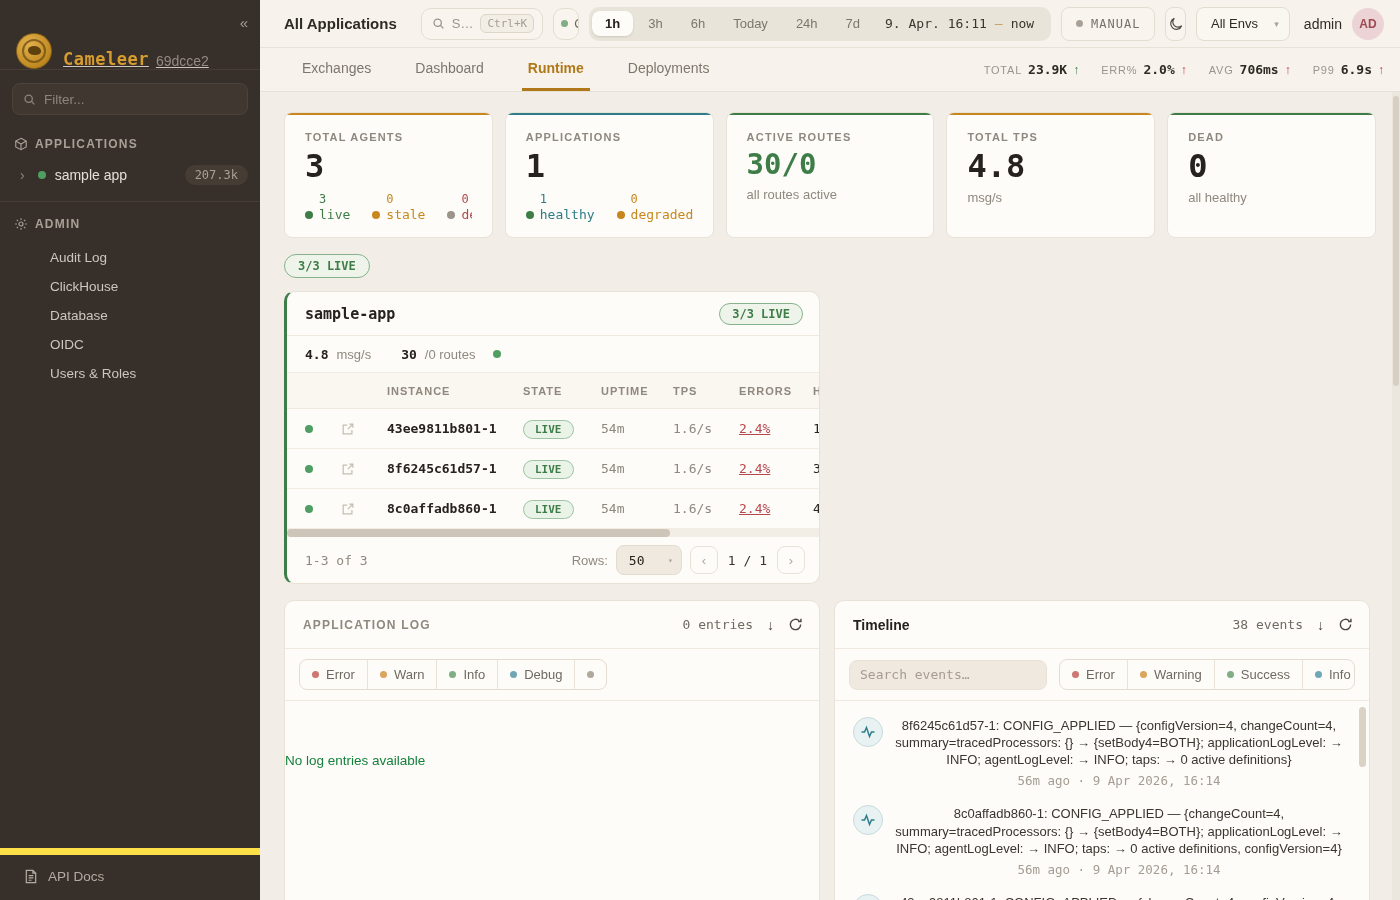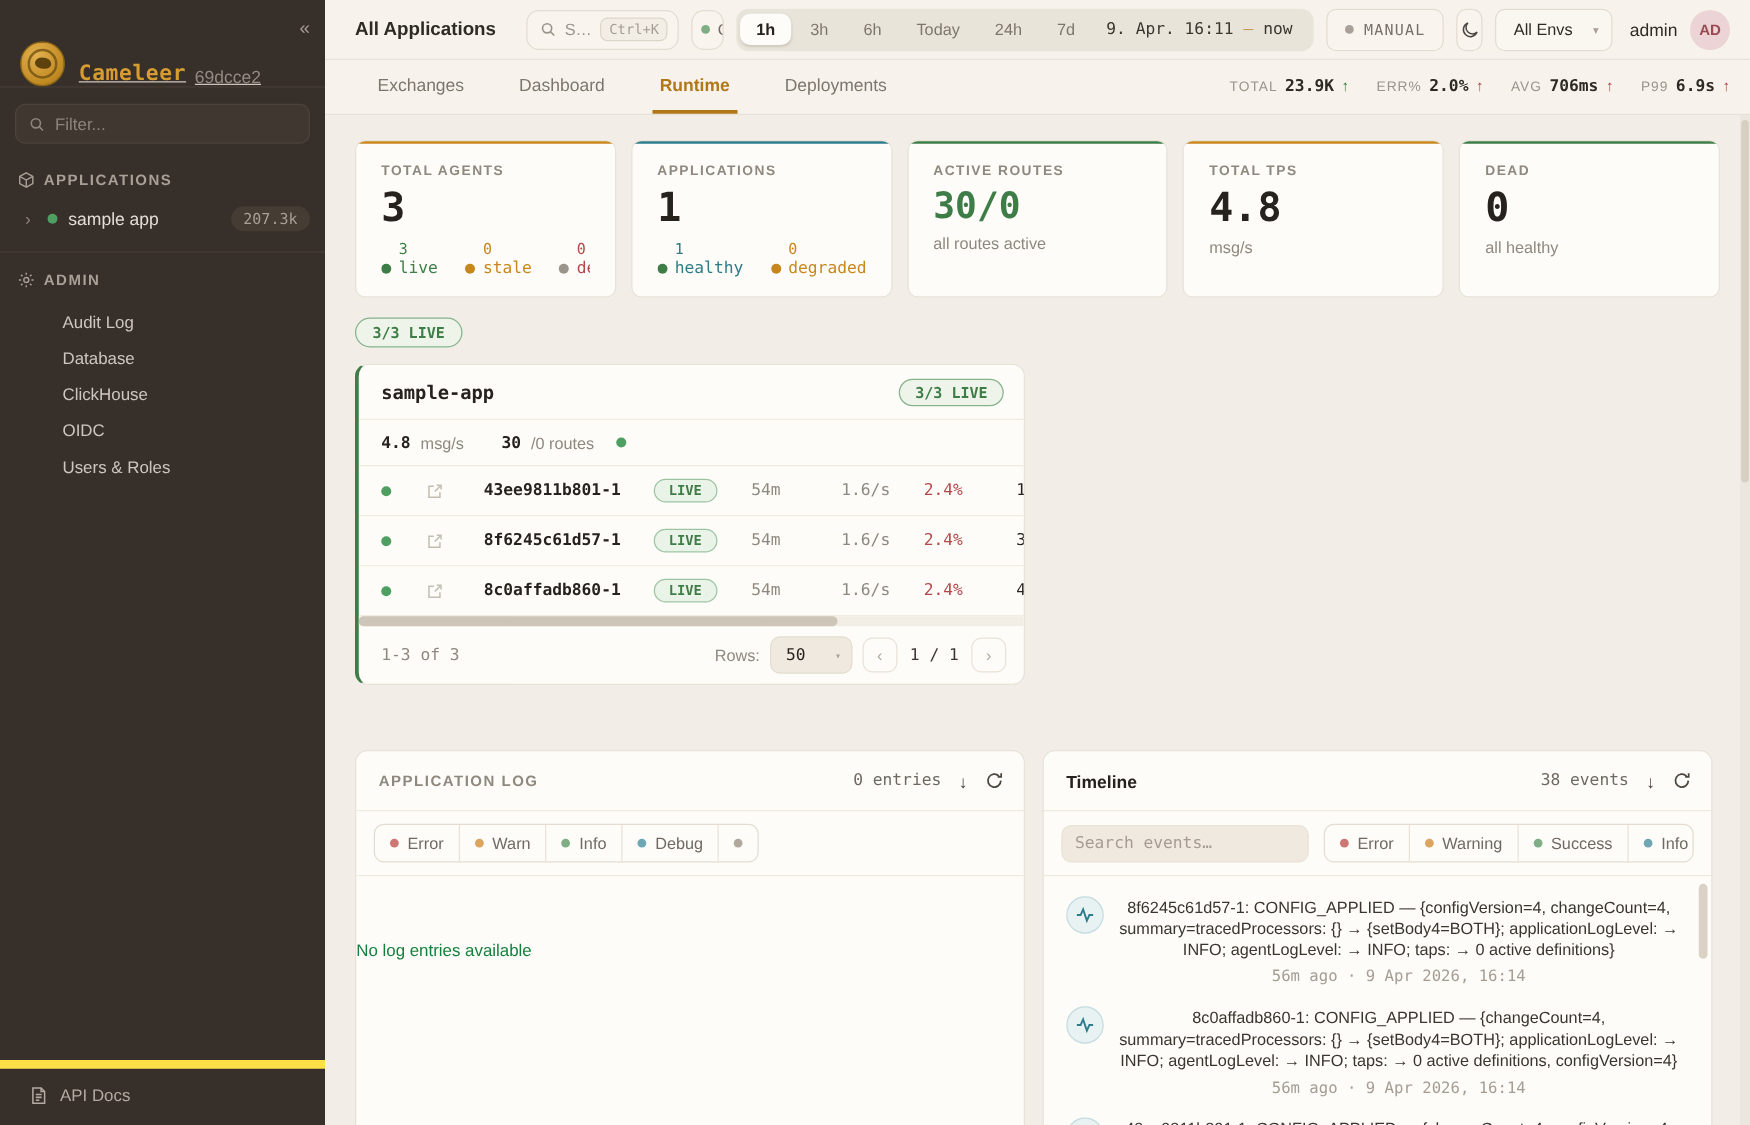--- a/index.html
+++ b/index.html
@@ -90,21 +90,21 @@
   .ac-stats b { font-family:"DejaVu Sans Mono",monospace; color:#26221d; font-size:13px; }
   .ac-stats .gap { width:14px; }
   .ac-stats .gdot { width:8px; height:8px; border-radius:50%; background:#4f9e62; margin-left:10px; }
   .tgrid { display:grid; grid-template-columns:36px 46px 136px 78px 72px 66px 74px 60px; align-items:center; padding-left:18px; }
   .thead { height:36px; background:#faf6f0; border-bottom:1px solid #efe9df; }
   .thead span { font-size:11px; font-weight:bold; letter-spacing:1px; color:#8f887e; }
   .trow { height:40px; border-bottom:1px solid #f2ece3; }
   .trow .rdot { width:8px; height:8px; border-radius:50%; background:#4f9e62; }
   .trow .inst { font-family:"DejaVu Sans Mono",monospace; font-weight:bold; font-size:13px; color:#26221d; }
   .trow .cell { font-family:"DejaVu Sans Mono",monospace; font-size:13px; color:#8f887e; }
-  .trow .err { color:#b5484a; }
+  .trow .err { color:#b5484a;text-decoration:underline; }
   .trow .extra { color:#26221d; }
   .statepill { display:inline-block; border:1px solid #9dc4a2; background:#eaf3e8; color:#3e7d47; border-radius:999px; padding:2px 11px; font-family:"DejaVu Sans Mono",monospace; font-size:11px; font-weight:bold; }
   .linkicon { color:#c4bdb1; cursor:pointer; display:flex; }
   .hscroll { height:8px; background:#f3eee5; }
   .hscroll .thumb { height:8px; width:72%; background:#ccc5b8; border-radius:4px; }
   .ac-foot { height:46px; display:flex; align-items:center; padding:0 14px 0 18px; }
   .ac-range { font-family:"DejaVu Sans Mono",monospace; font-size:13px; color:#8f887e; }
   .ac-foot .right { margin-left:auto; display:flex; align-items:center; gap:8px; }
   .rows-lbl { font-size:13px; color:#8f887e; }
   .rows-sel { height:30px; width:66px; background:#efe9df; border:1px solid #e3dccf; border-radius:8px; display:flex; align-items:center; padding:0 8px 0 12px; font-family:"DejaVu Sans Mono",monospace; font-size:13px; color:#26221d; cursor:pointer; }
@@ -186,22 +186,22 @@
     <span>
       <svg width="14" height="14" viewBox="0 0 16 16" fill="none" stroke="currentColor" stroke-width="1.3">
           <circle cx="8" cy="8" r="2.3"></circle>
           <path d="M8 1.3v2M8 12.7v2M1.3 8h2M12.7 8h2M3.2 3.2l1.4 1.4M11.4 11.4l1.4 1.4M12.8 3.2l-1.4 1.4M4.6 11.4l-1.4 1.4"></path>
         </svg>
     </span>
     <span>ADMIN</span>
   </div>
   <div class="sb-admin-items">
     <div class="sb-item">Audit Log</div>
+    <div class="sb-item">ClickHouse</div>
     <div class="sb-item">Database</div>
-    <div class="sb-item">ClickHouse</div>
     <div class="sb-item">OIDC</div>
     <div class="sb-item">Users &amp; Roles</div>
   </div>
   <div class="sb-foot">
     <span>
       <svg width="14" height="15" viewBox="0 0 14 16" fill="none" stroke="currentColor" stroke-width="1.3">
           <path d="M2 1.5h7l3 3v10H2z"></path>
           <path d="M9 1.5v3h3M4.5 7h5M4.5 9.5h5M4.5 12h3"></path>
         </svg>
     </span>
@@ -369,20 +369,30 @@
       <span class="pill-live">3/3 LIVE</span>
     </div>
     <div class="ac-stats">
       <b>4.8</b>
       <span>msg/s</span>
       <span class="gap"></span>
       <b>30</b>
       <span>/0 routes</span>
       <span class="gdot"></span>
     </div>
+    <div class="tgrid thead">
+      <span></span>
+        <span></span>
+      <span>INSTANCE</span>
+      <span>STATE</span>
+      <span>UPTIME</span>
+      <span>TPS</span>
+      <span>ERRORS</span>
+      <span>H</span>
+    </div>
     <div class="tgrid trow">
       <span class="rdot"></span>
       <span class="linkicon">
           <svg width="14" height="14" viewBox="0 0 16 16" fill="none" stroke="currentColor" stroke-width="1.4">
             <path d="M12.5 9v4.5h-10v-10H7"></path>
             <path d="M9.5 2.5H13.5V6.5M13.3 2.7 7.8 8.2"></path>
           </svg>
         </span>
       <span class="inst">43ee9811b801-1</span>
       <span><span class="statepill">LIVE</span></span>

